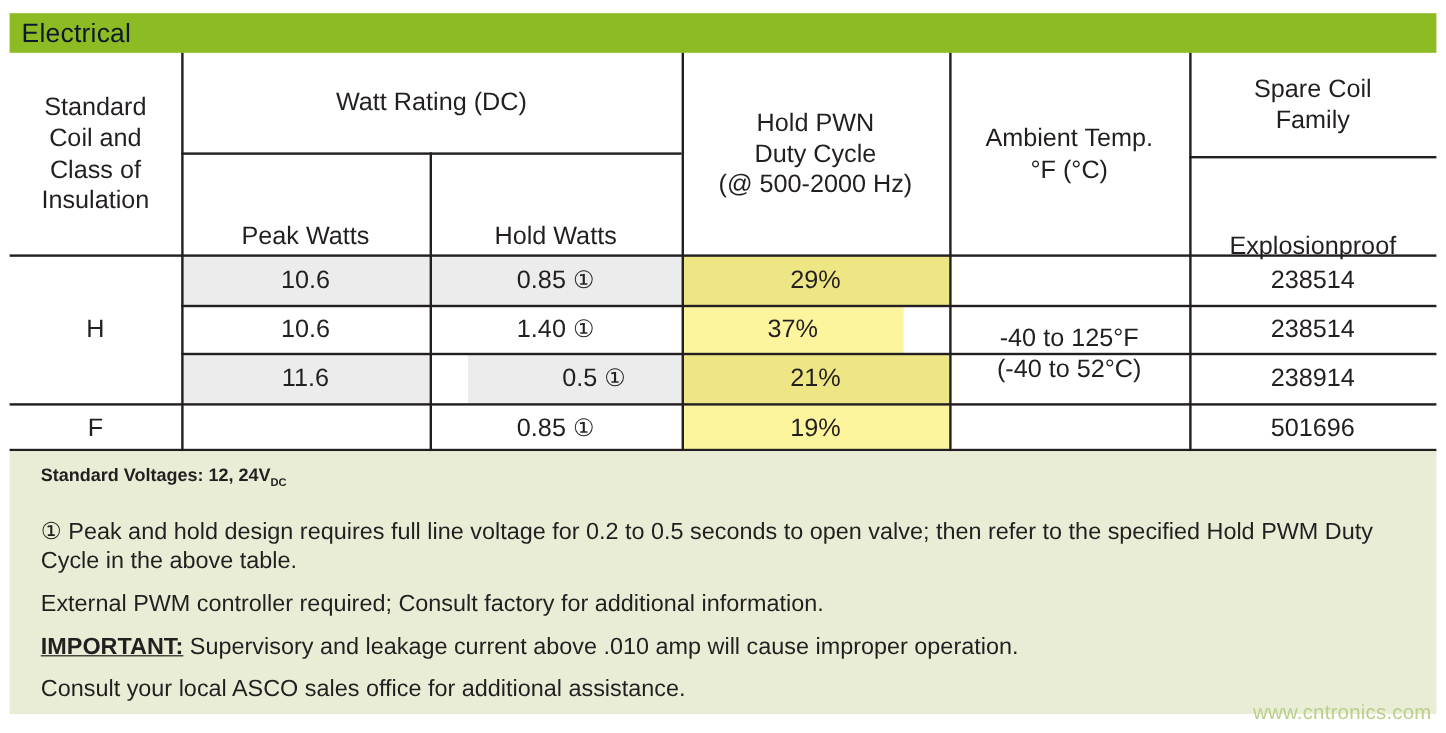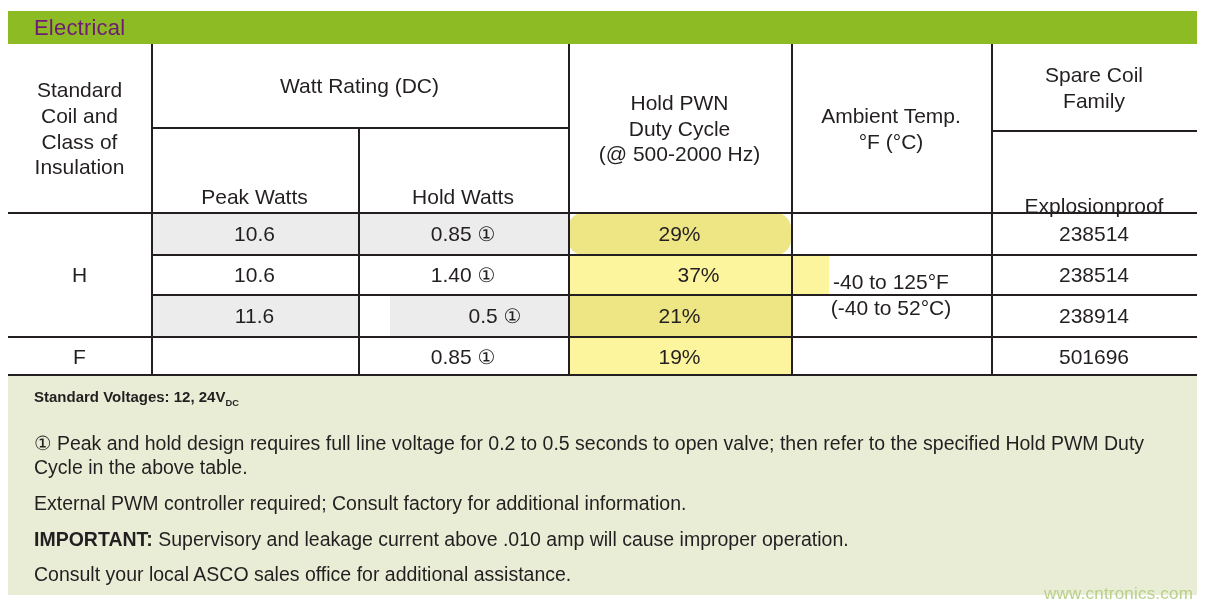--- a/index.html
+++ b/index.html
@@ -21,24 +21,24 @@
     position: absolute;
     left: 8px;
     top: 11px;
     width: 1189px;
     height: 33px;
     background: #8cbb24;
     box-sizing: border-box;
   }
   #section-header .title {
     position: absolute;
-    left: 26px;
+    left: 10px;
     top: 50%;
     transform: translateY(-50%);
-    color: #701a75;
+    color: #0f172a;
     font-size: 22px;
     letter-spacing: 0.2px;
     line-height: 1;
     white-space: nowrap;
   }
 
   
   #spec-table {
     position: absolute;
     left: 8px;
@@ -83,21 +83,21 @@
     padding: 12px 26px 10px 26px;
   }
   .note {
     font-size: 19.5px;
     line-height: 1.26;
     color: #231f20;
     margin: 0 0 11px 0;
   }
   .note:last-child { margin-bottom: 12px; }
   .note.title { font-weight: bold; font-size: 15px; margin-bottom: 24px; }
-  .note b { font-weight: bold; }
+  .note b { font-weight: bold; text-decoration: underline; }
   .sub { font-size: 0.62em; vertical-align: sub; line-height: 0; font-weight: bold; }
 
   
   #watermark {
     position: absolute;
     right: 12px;
     bottom: 7px;
     font-size: 17px;
     color: #b9cf8a;
     letter-spacing: 0.2px;
@@ -171,37 +171,37 @@
 
   <div class="cell shade-gray" style="left:143px; top:169px; width:207px; height:42px;">
     <div class="inner">10.6</div>
   </div>
   <div class="cell shade-gray" style="left:350px; top:169px; width:210px; height:42px;">
     <div class="inner">
       <span>0.85</span>
       <span class="circled">①</span>
     </div>
   </div>
-  <div class="cell shade-ydark" style="left:560px; top:169px; width:223px; height:42px;border-radius:15px;">
+  <div class="cell shade-ydark" style="left:560px; top:169px; width:223px; height:42px;">
     <div class="inner">29%</div>
   </div>
   <div class="cell" style="left:983px; top:169px; width:206px; height:42px;">
     <div class="inner">238514</div>
   </div>
 
   <div class="cell shade-white" style="left:143px; top:211px; width:207px; height:40px;">
     <div class="inner">10.6</div>
   </div>
   <div class="cell shade-white" style="left:350px; top:211px; width:210px; height:40px;">
     <div class="inner">
       <span>1.40</span>
       <span class="circled">①</span>
     </div>
   </div>
-  <div class="cell shade-ylight" style="left:560px; top:211px; width:261px; height:40px;">
+  <div class="cell shade-ylight" style="left:560px; top:211px; width:185px; height:40px;">
     <div class="inner">37%</div>
   </div>
   <div class="cell" style="left:983px; top:211px; width:206px; height:40px;">
     <div class="inner">238514</div>
   </div>
 
   <div class="cell shade-gray" style="left:143px; top:251px; width:207px; height:42px;">
     <div class="inner">11.6</div>
   </div>
   <div class="cell shade-gray" style="left:350px; top:251px; width:210px; height:42px;margin-left:32px;">

